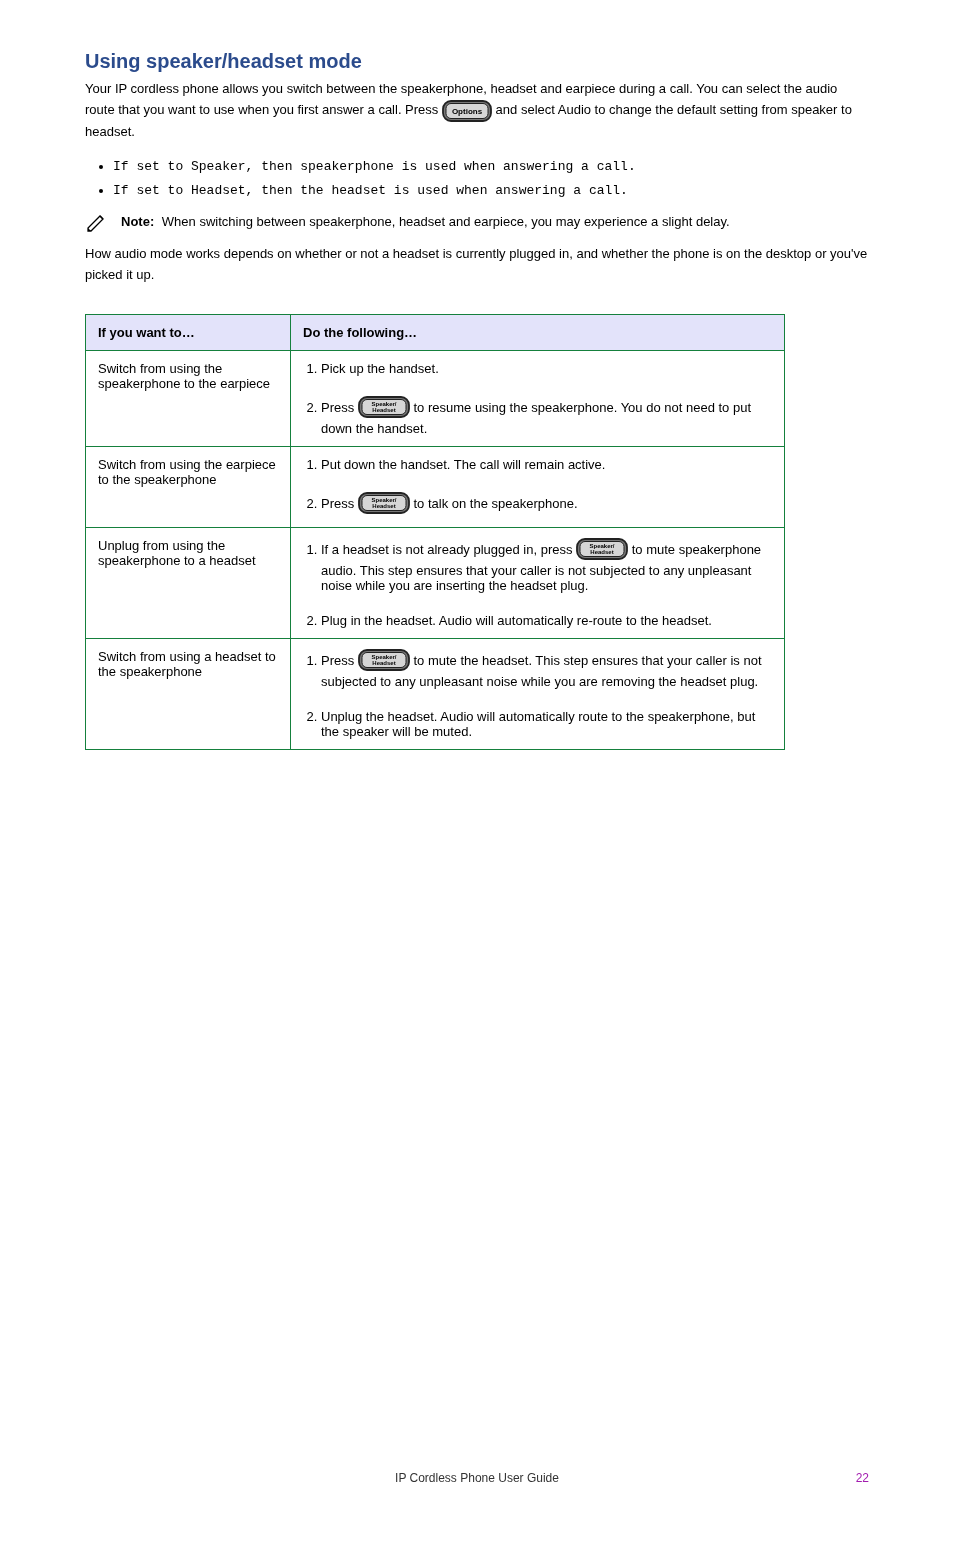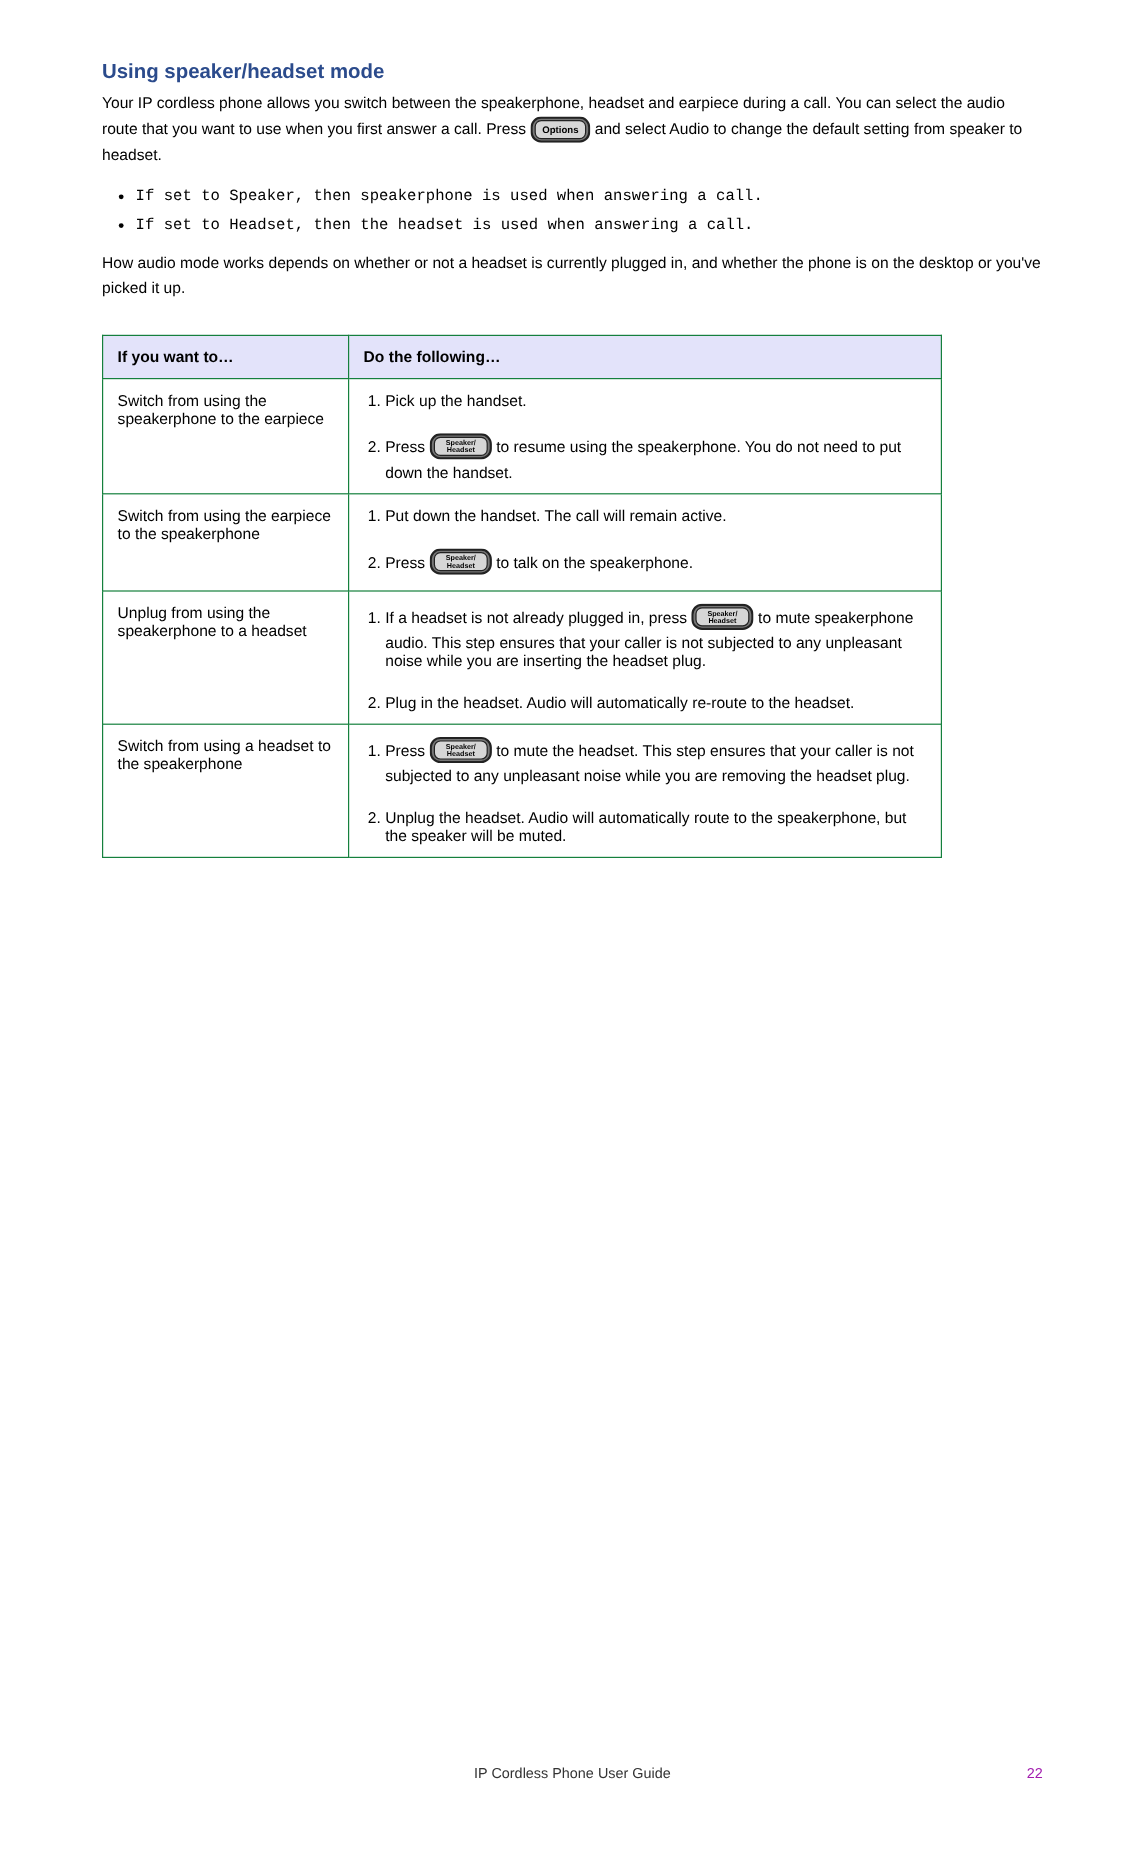--- a/index.html
+++ b/index.html
@@ -10,21 +10,21 @@
     background: #fff;
     color: #000;
   }
   .page {
     width: 954px;
     min-height: 1545px;
     position: relative;
     padding: 50px 85px 0 85px;
   }
   .section-heading {
-    font-size: 17px;
+    font-size: 20px;
     font-weight: bold;
     color: #2B4B8C;
     margin: 0 0 6px 0;
   }
   .para {
     font-size: 13px;
     line-height: 1.6;
     margin: 0 0 14px 0;
   }
   .sublist {
@@ -117,20 +117,33 @@
       </svg>
     </span>
     <span>  and select Audio to change the default setting from speaker to headset.</span>
   </p>
 
   <ul class="sublist">
     <li>If set to Speaker, then speakerphone is used when answering a call.</li>
     <li>If set to Headset, then the headset is used when answering a call.</li>
   </ul>
 
+  <div class="note-block">
+    <span class="note-icon">
+      <svg width="22" height="22" viewBox="0 0 22 22">
+        <polygon points="3,19 6,19 18,7 15,4 3,16" fill="none" stroke="#000" stroke-width="1.3"></polygon>
+        <line x1="15" y1="4" x2="18" y2="7" stroke="#000" stroke-width="1.3"></line>
+        <polygon points="3,16 3,19 6,19" fill="#000"></polygon>
+      </svg>
+    </span>
+    <p class="note-text">
+      <span class="note-label">Note:</span>
+      <span>When switching between speakerphone, headset and earpiece, you may experience a slight delay.</span>
+    </p>
+  </div>
 
   <p class="para">How audio mode works depends on whether or not a headset is currently plugged in, and whether the phone is on the desktop or you've picked it up.</p>
 
   <div class="table-wrap">
     <table>
       <thead>
         <tr>
           <th style="width:205px;">If you want to…</th>
           <th>Do the following…</th>
         </tr>

